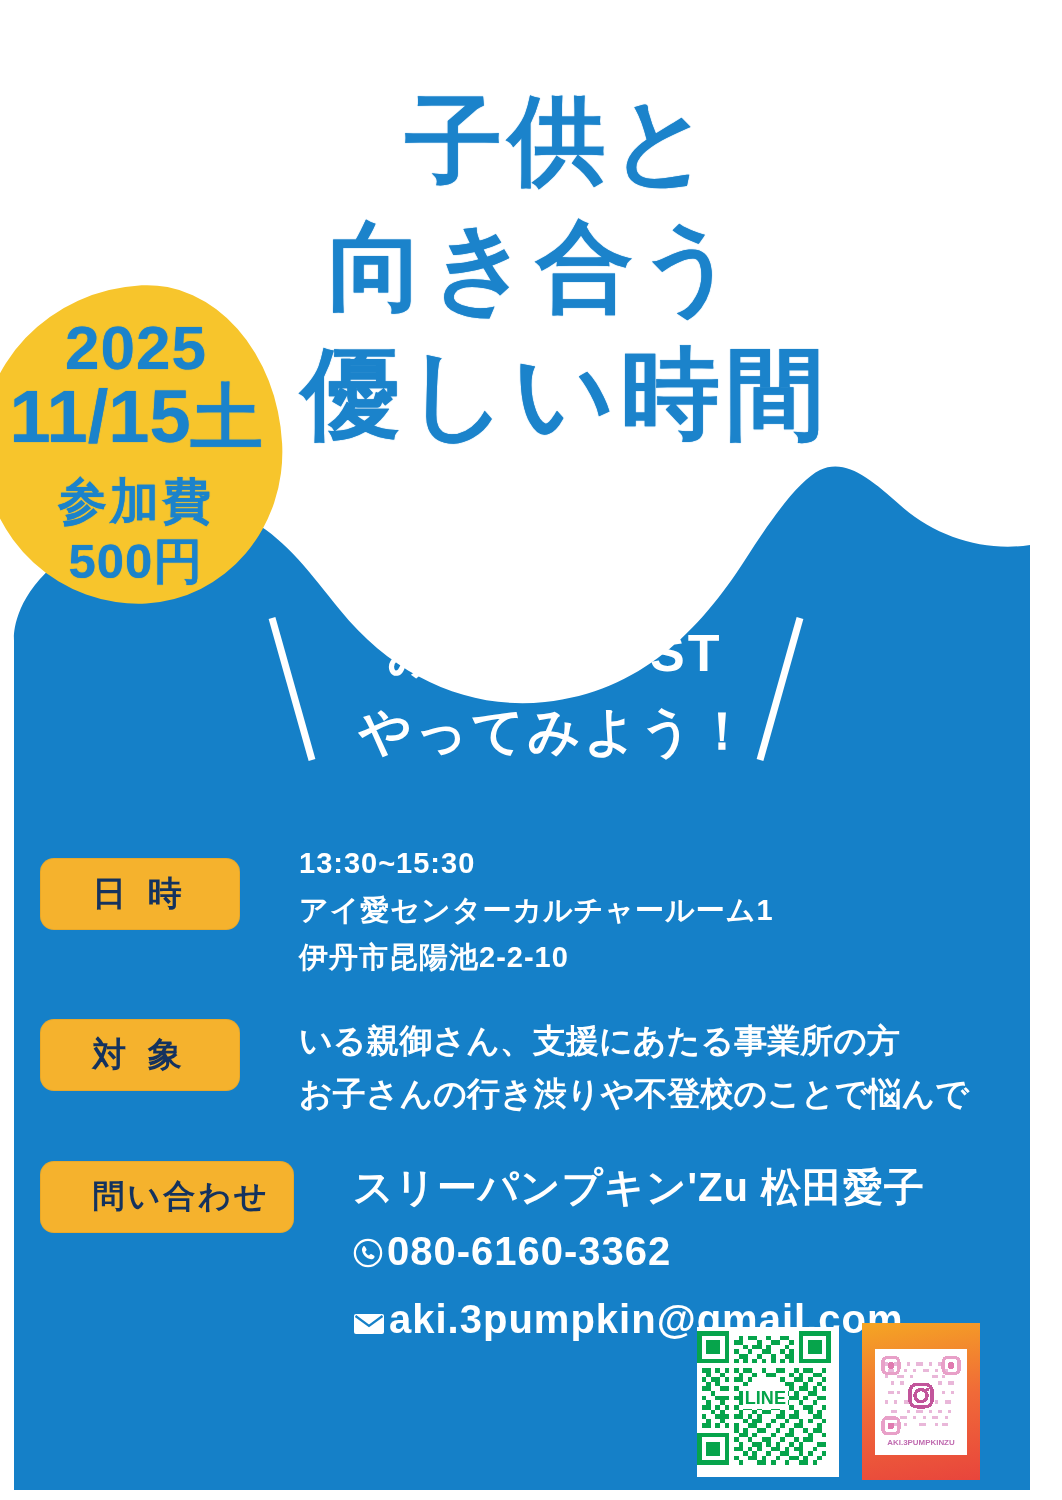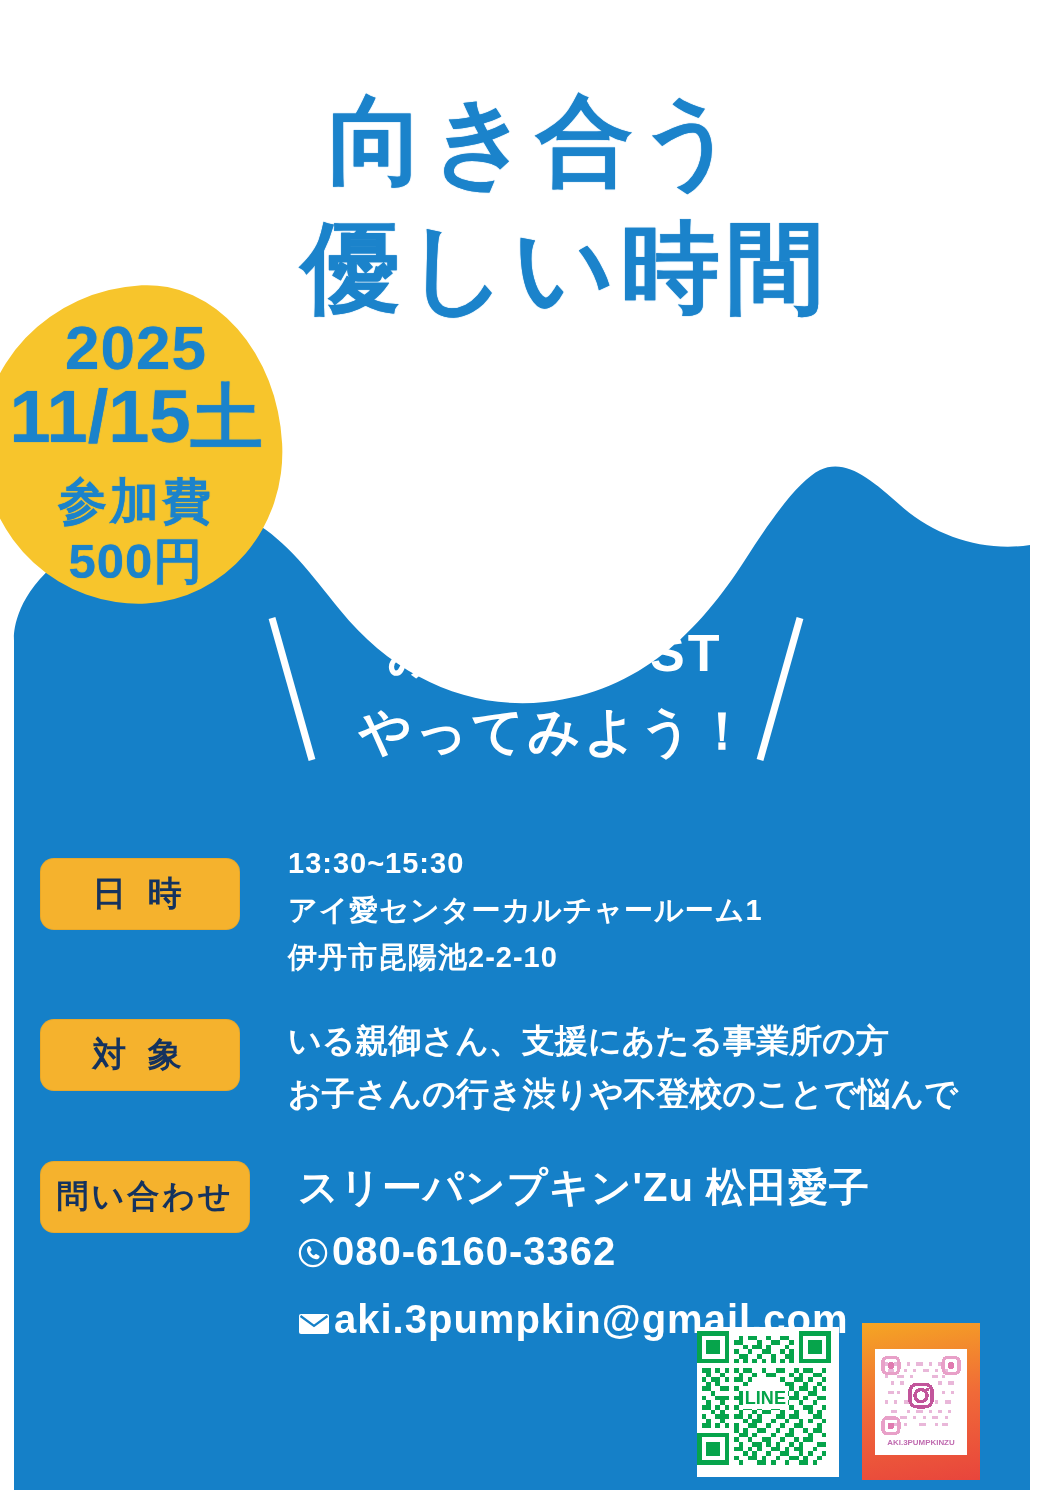--- a/index.html
+++ b/index.html
@@ -68,20 +68,21 @@
     letter-spacing:3px;white-space:nowrap;padding-left:48px;
   }
 
   
   #details{
     position:absolute;left:0;top:840px;width:1062px;z-index:6;
   }
   .detail-row{
     display:flex;align-items:flex-start;
     margin-bottom:34px;
+    gap:11px;
   }
   .badge{
     flex:0 0 auto;
     width:200px;height:72px;
     margin-left:40px;
     background:#f5b22d;
     border-radius:14px;
     color:#14325e;
     font-weight:bold;font-size:34px;
     display:flex;align-items:center;justify-content:center;
@@ -92,21 +93,21 @@
     flex:1 1 auto;
     margin-left:48px;
     color:#ffffff;font-weight:bold;
   }
   .detail-body .l{
     font-size:29px;line-height:1.62;white-space:nowrap;
     letter-spacing:1px;
   }
   #row-datetime .badge{margin-top:18px;}
   #row-target .badge{margin-top:4px;}
-  #row-contact .badge{margin-top:6px;width:210px;letter-spacing:3px;font-size:32px;}
+  #row-contact .badge{margin-top:6px;width:226px;letter-spacing:3px;font-size:32px;padding-left:28px;}
   #row-target .detail-body .l{font-size:33px;line-height:1.60;letter-spacing:0px;}
   #row-contact .detail-body .l{font-size:40px;line-height:1.62;}
   .icon-inline{
     display:inline-block;vertical-align:-3px;margin-right:4px;
   }
 
   
   #qr-line{
     position:absolute;left:697px;top:1327px;
     width:142px;height:150px;background:#ffffff;
@@ -137,20 +138,21 @@
              C 270,518 300,560 340,610
              C 395,678 470,710 545,702
              C 640,692 700,630 745,560
              C 775,513 800,480 820,470
              C 845,458 870,478 900,505
              C 935,537 985,552 1030,545
              L 1030,1490 Z" fill="#1580c8"></path>
   </svg>
 
   <div id="title-block">
+    <div class="title-line" id="title-line-1">子供と</div>
     <div class="title-line" id="title-line-2">向き合う</div>
     <div class="title-line" id="title-line-3">優しい時間</div>
   </div>
 
   <div id="date-blob"></div>
   <div id="date-text-wrap">
     <div id="date-year">2025</div>
     <div id="date-day"><span>11/15</span><span class="dow">土</span></div>
     <div id="fee-label">参加費</div>
     <div id="fee-amount">500円</div>

